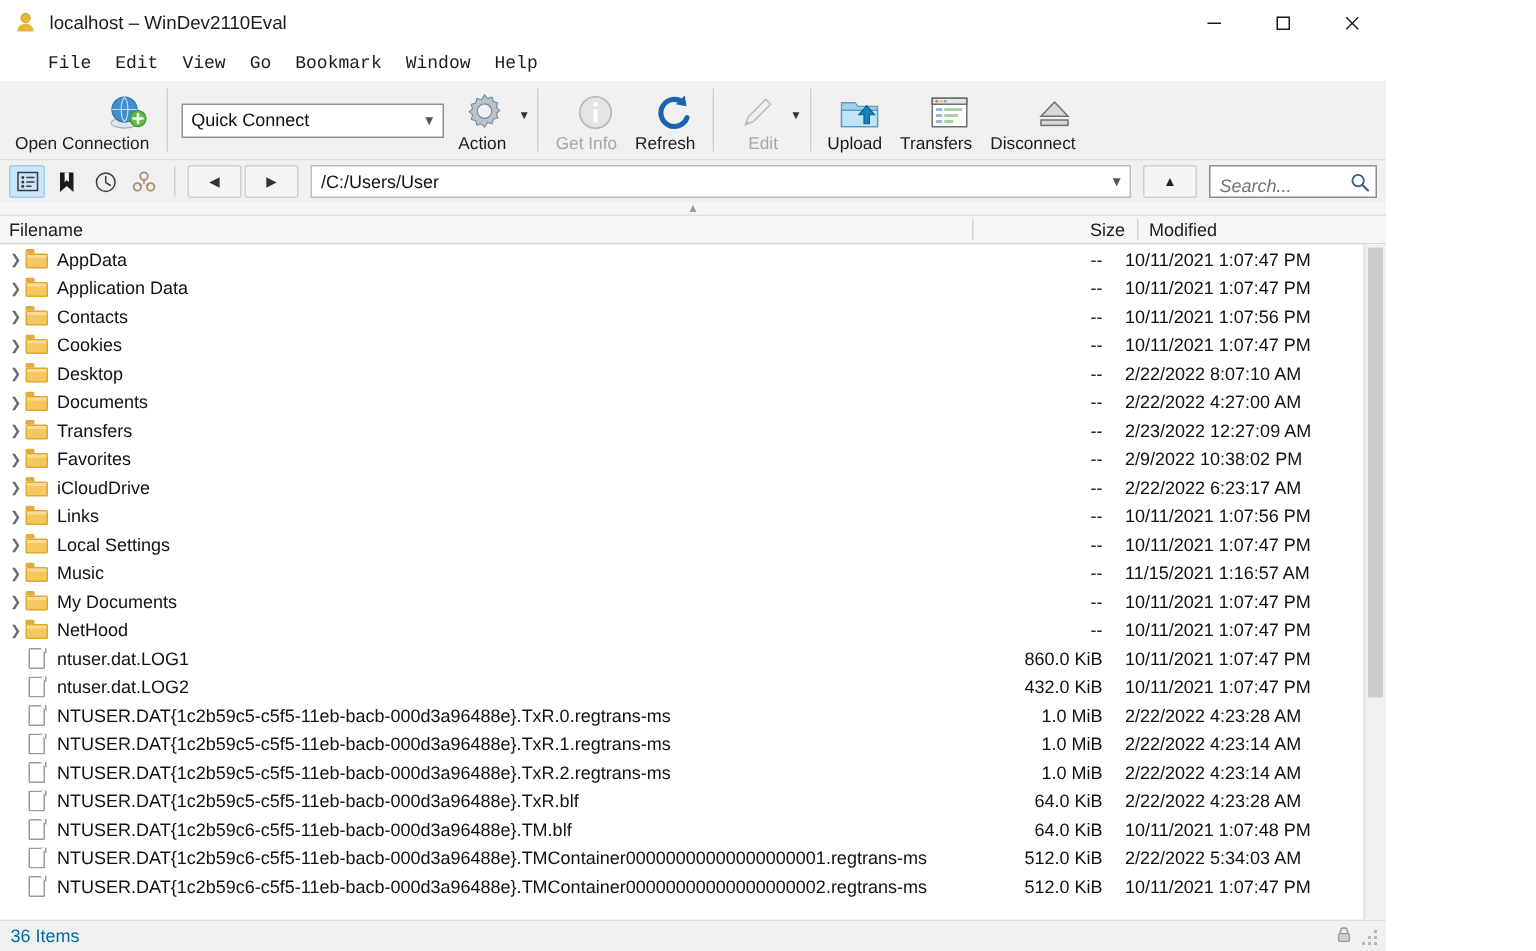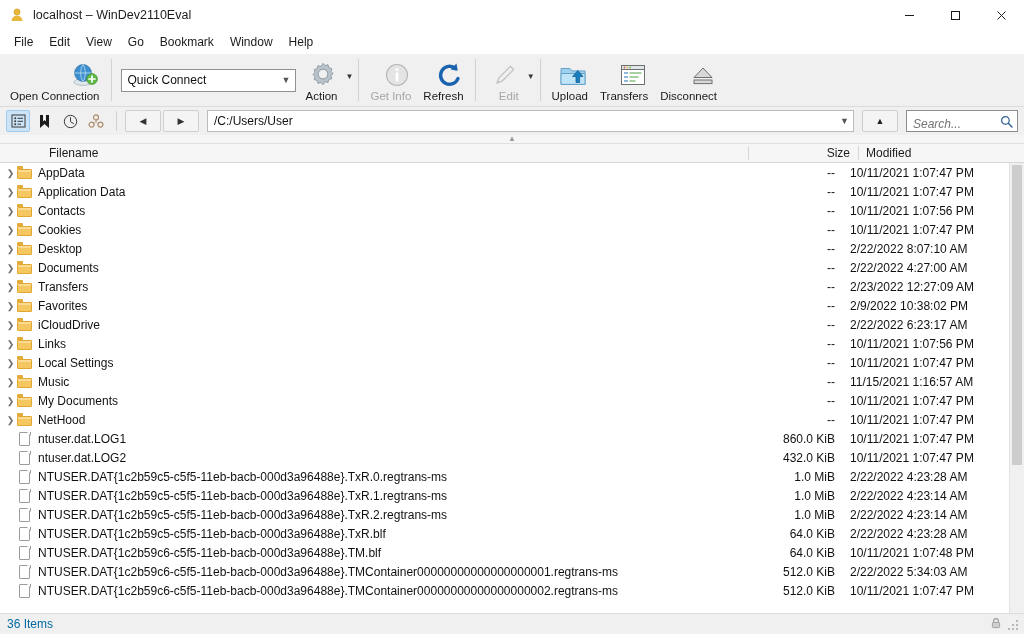--- a/index.html
+++ b/index.html
@@ -4,39 +4,39 @@
 <style>
   * { box-sizing: border-box; margin: 0; padding: 0; }
   html, body {
     width: 1024px; height: 634px;
     font-family: "Liberation Sans", sans-serif;
     font-size: 12px;
     color: #111;
     background: #ffffff;
     overflow: hidden;
   }
-  #app { width: 1024px; height: 634px; display: flex; flex-direction: column; background: #f0f0f0; }
+  #app { width: 924px; height: 634px; display: flex; flex-direction: column; background: #f0f0f0; }
 
   
   .titlebar {
     height: 30px; display: flex; align-items: center;
     background: #ffffff; position: relative; flex: 0 0 30px;
   }
   .title-icon { margin-left: 9px; width: 16px; height: 16px; position: relative; }
   .title-text { margin-left: 8px; font-size: 12.5px; color: #1b1b1b; }
   .winbtns { position: absolute; right: 0; top: 0; height: 30px; display: flex; }
   .winbtn {
     width: 46px; height: 30px; display: flex; align-items: center; justify-content: center;
     font-size: 12px; color: #1b1b1b;
   }
 
   
   .menubar {
     height: 24px; display: flex; align-items: center; background: #ffffff;
-    padding-left: 6px; flex: 0 0 24px;
+    padding-left: 24px; flex: 0 0 24px; font-family: Liberation Mono, monospace;
   }
   .menuitem { padding: 3px 8px; font-size: 12px; color: #1b1b1b; border-radius: 2px; }
 
   
   .toolbar {
     height: 53px; background: #f0f0f0; display: flex; align-items: center;
     border-bottom: 1px solid #dcdcdc; flex: 0 0 53px; padding-left: 4px;
   }
   .tb-item {
     display: flex; flex-direction: column; align-items: flex-end; justify-content: center;
@@ -102,21 +102,21 @@
   .collapse-strip {
     height: 9px; background: #f6f6f6; border-bottom: 1px solid #e0e0e0;
     display: flex; align-items: center; justify-content: center; flex: 0 0 9px;
     position: relative;
   }
   .collapse-chev { font-size: 8px; color: #9a9a9a; position: relative; top: -1px; }
 
   
   .colheads {
     height: 19px; background: #f6f6f6; display: flex; align-items: center;
-    border-bottom: 1px solid #d6d6d6; flex: 0 0 19px; font-size: 12px; color: #1b1b1b; padding-left: 43px;
+    border-bottom: 1px solid #d6d6d6; flex: 0 0 19px; font-size: 12px; color: #1b1b1b;
   }
   .ch-name { flex: 1; padding-left: 6px; }
   .ch-size { width: 110px; text-align: right; padding-right: 8px; border-left: 1px solid #d6d6d6; }
   .ch-mod  { width: 148px; padding-left: 7px; border-left: 1px solid #d6d6d6; }
   .ch-pad  { width: 18px; }
 
   
   .listwrap { flex: 1; display: flex; background: #fff; overflow: hidden; position: relative; }
   .filelist { flex: 1; overflow: hidden; }
   .row { height: 19px; display: flex; align-items: center; font-size: 12px; color: #111; }

